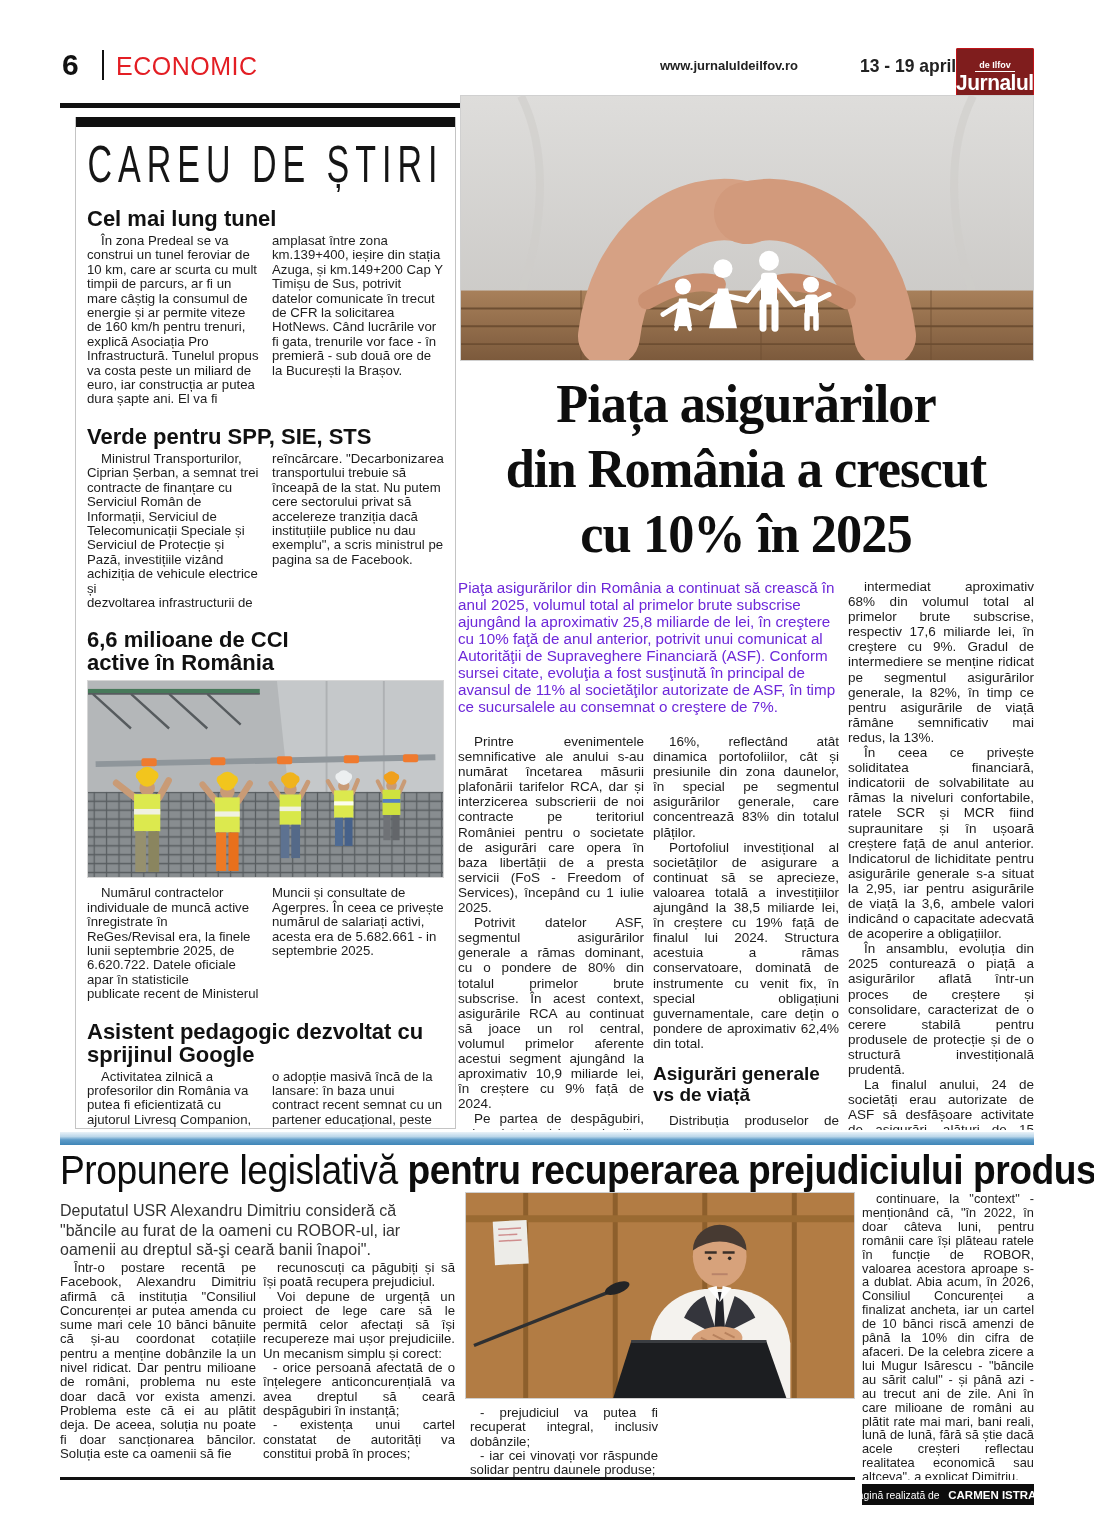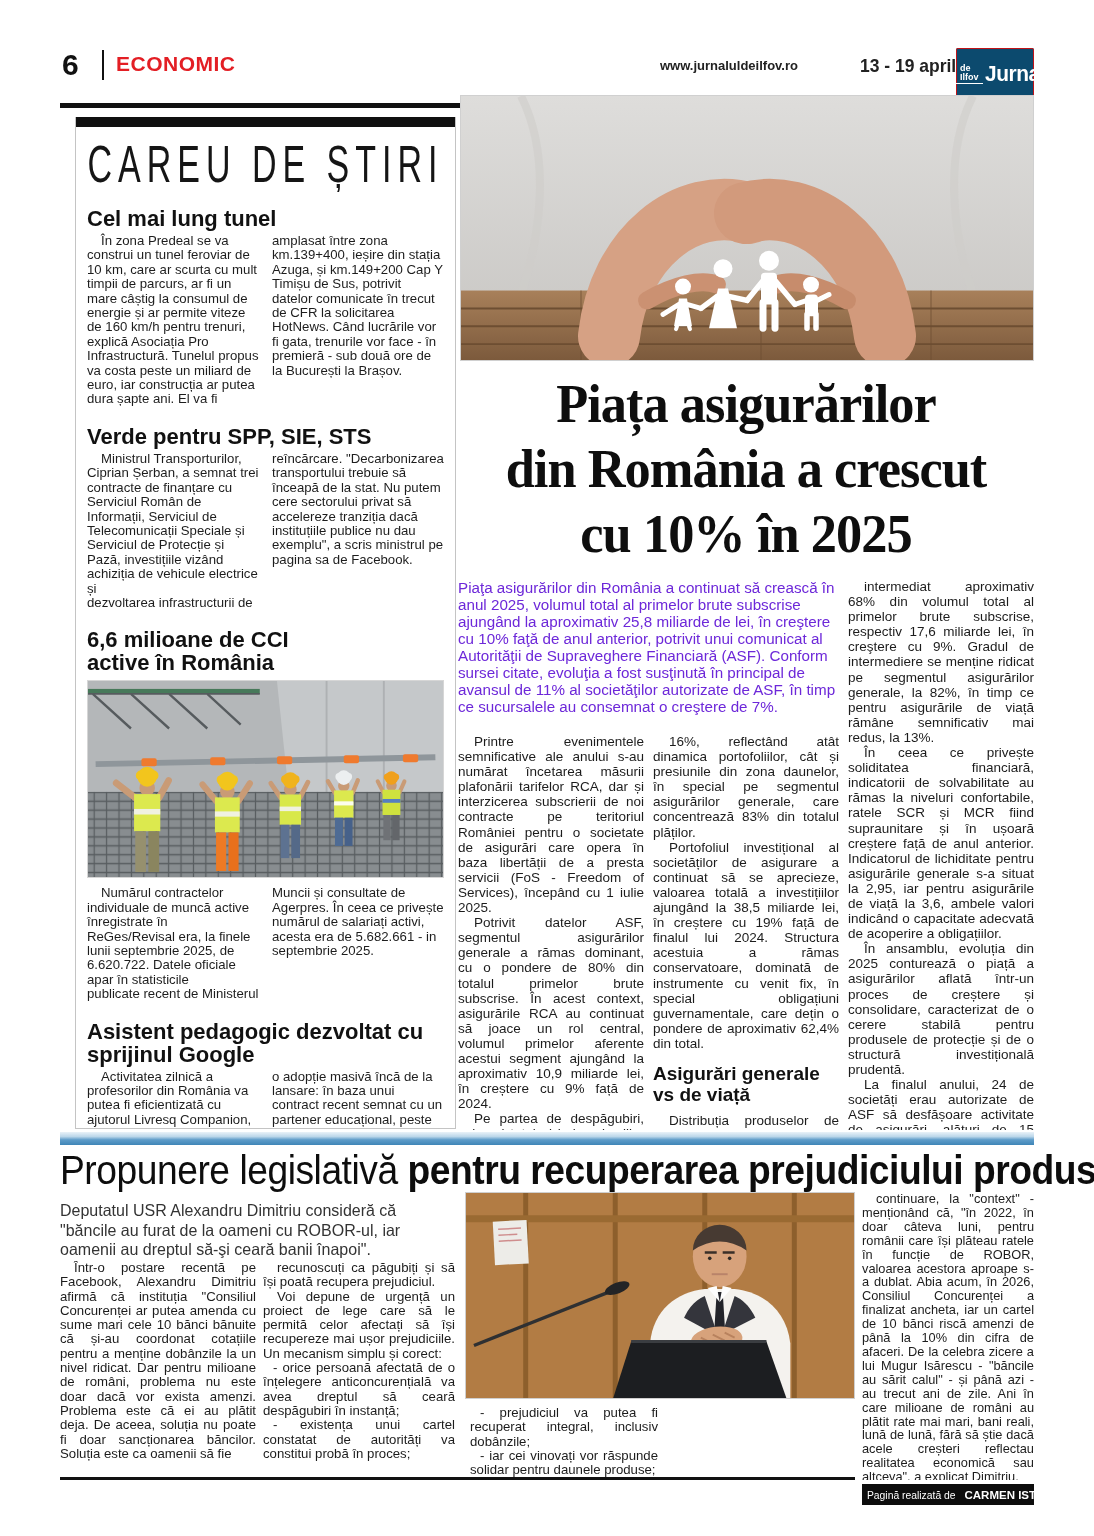--- a/index.html
+++ b/index.html
@@ -4,26 +4,26 @@
 <style>
   *{margin:0;padding:0;box-sizing:border-box}
   html,body{background:#ffffff}
   body{font-family:"Liberation Sans",sans-serif;color:#1a1a1a}
   .page{position:relative;width:1094px;height:1536px;background:#fff;overflow:hidden}
 
   
   .hdr{position:absolute;left:60px;top:46px;width:974px;height:56px}
   .pnum{position:absolute;left:2px;top:2px;font-size:30px;font-weight:bold;color:#111}
   .hsep{position:absolute;left:42px;top:4px;width:2px;height:30px;background:#111}
-  .hsection{position:absolute;left:56px;top:6px;font-size:21px;font-weight:bold;color:#e31e24;letter-spacing:.5px}
+  .hsection{position:absolute;left:56px;top:6px;font-size:25px;font-weight:normal;color:#e31e24;letter-spacing:.5px}
   .hsite{position:absolute;left:600px;top:12px;font-size:13px;font-weight:bold;color:#222}
   .hdate{position:absolute;left:800px;top:9px;font-size:19px;font-weight:bold;color:#222;transform:scaleX(.92);transform-origin:left}
   .hrule{position:absolute;left:60px;top:103px;width:900px;height:5px;background:#111}
-  .logo{position:absolute;left:956px;top:48px;width:78px;height:52px;background:#0c4a6e;border-radius:2px;
-        display:flex;flex-direction:row;align-items:center;justify-content:space-between;box-shadow:0 0 0 1px #c01318 inset}
+  .logo{position:absolute;left:956px;top:48px;width:78px;height:52px;background:#7f1d1d;border-radius:2px;
+        display:flex;flex-direction:column;align-items:center;justify-content:flex-end;box-shadow:0 0 0 1px #c01318 inset}
   .logo-top{font-size:9px;font-weight:bold;color:#fff;line-height:9px;border-bottom:1px solid #fff;padding:0 4px 1px}
   .logo-main{font-size:22px;font-weight:bold;color:#fff;line-height:22px;letter-spacing:-.5px;transform:scaleX(.95)}
   .logo-bot{font-size:5px;color:#fff;opacity:.9;line-height:6px}
 
   
   .nbox{position:absolute;left:75px;top:117px;width:381px;height:1012px;border:1px solid #c4c4c4;border-top:none;
         padding:0 11px 20px;overflow:hidden}
   .nbar{position:absolute;left:0;top:0;width:100%;height:10px;background:#101010}
   .ntitle{margin-top:18px;height:54px;text-align:center;font-size:34px;letter-spacing:6px;font-weight:400;color:#151515;
           transform:scaleY(1.5);transform-origin:top center;white-space:nowrap}
@@ -62,21 +62,21 @@
   .bcol{position:absolute;font-size:13.2px;line-height:14.3px;text-align:justify;color:#1c1c1c}
   .bcol p{text-indent:14px}
   .bcol p.dash{text-indent:10px}
   .b1{left:60px;top:1261px;width:196px;height:216px;overflow:hidden}
   .b2{left:263px;top:1261px;width:192px;height:216px;overflow:hidden}
   .b3{left:470px;top:1406px;width:188px;height:72px;overflow:hidden}
   .b4{left:665px;top:1406px;width:190px;height:72px;overflow:hidden}
   .b5{left:862px;top:1192px;width:172px;height:288px;overflow:hidden;font-size:12.8px;line-height:13.9px}
   .brule{position:absolute;left:60px;top:1477px;width:795px;height:3px;background:#111}
   .credit{position:absolute;left:862px;top:1484px;width:172px;height:21px;background:#0d0d0d;color:#fff;
-          display:flex;align-items:center;justify-content:space-between;font-size:11.5px;white-space:nowrap;
+          display:flex;align-items:center;justify-content:center;font-size:11.5px;white-space:nowrap;
           transform:scaleX(1);letter-spacing:0}
   .credit .cl{font-weight:400;margin-right:4px;transform:scaleX(.9)}
   .credit .cn{font-weight:bold}
   svg{display:block}
 </style>
 </head>
 <body>
 
 <div class="page">
 

